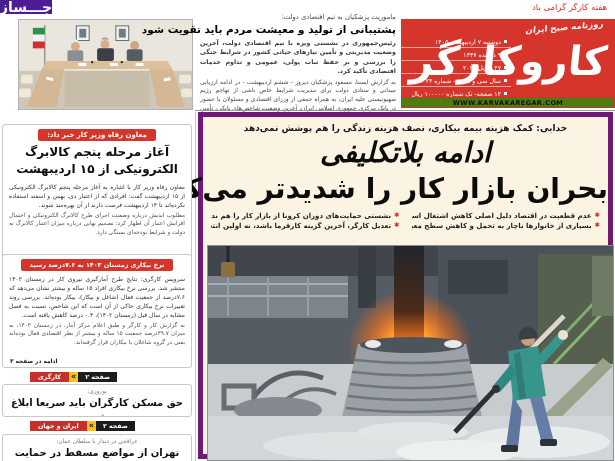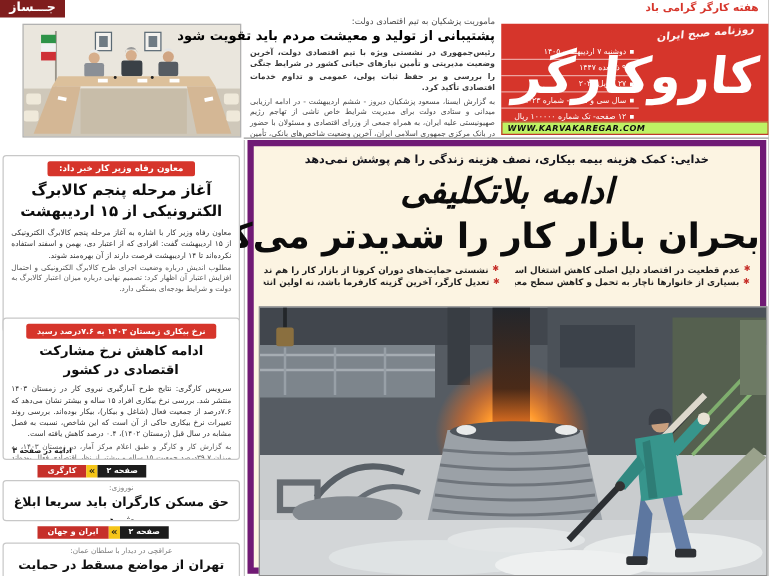--- a/index.html
+++ b/index.html
@@ -1,40 +1,40 @@
 <!DOCTYPE html>
 <html lang="fa" dir="rtl"><head>
 <meta charset="utf-8">
 <style>
   html,body{margin:0;padding:0;background:#888;}
   .page{position:relative;width:615px;height:461px;background:#fff;overflow:hidden;
         font-family:"DejaVu Sans",sans-serif;direction:rtl;margin:0 auto;}
   .abs{position:absolute;box-sizing:border-box;}
 
   
-  .ad-banner{left:0;top:0;width:52px;height:14px;background:#7f1d1d;color:#fff;
-             font-weight:bold;font-size:10px;line-height:14px;text-align:center;}
-
-  
-  .greeting{right:8px;top:2px;color:#d6352b;font-weight:bold;font-size:8.5px;}
+  .ad-banner{left:0;top:0;width:52px;height:14px;background:#4c1d95;color:#fff;
+             font-weight:bold;font-size:14px;line-height:14px;text-align:center;}
+
+  
+  .greeting{right:8px;top:2px;color:#d6352b;font-weight:normal;font-size:8.5px;}
 
   
   .masthead{left:401px;top:19px;width:214px;height:78px;background:#d6352b;}
   .tagline{position:absolute;top:3px;right:12px;color:#fff;font-size:8.5px;
            transform:skewX(-10deg) rotate(-5deg);font-weight:bold;opacity:.95;}
   .logo{position:absolute;right:8px;top:22px;color:#fff;font-size:40px;font-weight:bold;
         line-height:1;transform:skewX(-6deg);}
   .dates{position:absolute;left:0;top:16px;width:110px;}
   .date-line{height:12px;border-bottom:1px solid rgba(255,255,255,.55);display:flex;
              align-items:center;padding:0 4px;color:#fff;font-size:6.2px;gap:3px;}
   .date-line:last-child{border-bottom:none;}
   .sq{width:3px;height:3px;background:#fff;flex:0 0 auto;}
-  .website{left:401px;top:97px;width:214px;height:11px;background:#bef264;border:1px solid #c0392b;
-           color:#111;font-size:6.5px;font-weight:bold;direction:ltr;text-align:left;
-           padding:1px 4px;letter-spacing:.4px;font-style:italic;}
+  .website{left:401px;top:97px;width:214px;height:11px;background:#4d7c0f;border:1px solid #c0392b;
+           color:#111;font-size:6.5px;font-weight:bold;direction:ltr;text-align:center;
+           padding:1px 4px;letter-spacing:.4px;}
 
   
   .meeting-photo{left:18px;top:19px;width:175px;height:91px;border:1px solid #b2b2b2;background:#eae6dd;}
   .meeting-photo svg{display:block;width:100%;height:100%;}
 
   
   .lead{left:200px;top:13px;width:196px;height:97px;}
   .lead .kicker{text-align:right;font-size:6.8px;color:#4a4a4a;}
   .lead h2{margin:2px 0 0;text-align:right;font-size:10.5px;color:#000;white-space:nowrap;}
   .lead .p1{font-size:6.3px;font-weight:bold;color:#3a3a3a;text-align:justify;line-height:1.5;margin-top:3px;}
@@ -304,21 +304,20 @@
   <div class="box box1">
     <div class="red-label">معاون رفاه وزیر کار خبر داد:</div>
     <h3>آغاز مرحله پنجم کالابرگ الکترونیکی از ۱۵ اردیبهشت</h3>
     <div class="b1">معاون رفاه وزیر کار با اشاره به آغاز مرحله پنجم کالابرگ الکترونیکی از ۱۵ اردیبهشت گفت: افرادی که از اعتبار دی، بهمن و اسفند استفاده نکرده‌اند تا ۱۴ اردیبهشت فرصت دارند از آن بهره‌مند شوند.</div>
     <div class="b2">مطلوب اندیش درباره وضعیت اجرای طرح کالابرگ الکترونیکی و احتمال افزایش اعتبار آن اظهار کرد: تصمیم نهایی درباره میزان اعتبار کالابرگ به دولت و شرایط بودجه‌ای بستگی دارد.</div>
     <div class="cont">ادامه در صفحه ۲</div>
   </div>
 
   <div class="box box2">
     <div class="red-label">نرخ بیکاری زمستان ۱۴۰۳ به ۷.۶درصد رسید</div>
-    <h3>ادامه کاهش نرخ مشارکت اقتصادی در کشور</h3>
     <div class="b1">سرویس کارگری: نتایج طرح آمارگیری نیروی کار در زمستان ۱۴۰۳ منتشر شد. بررسی نرخ بیکاری افراد ۱۵ ساله و بیشتر نشان می‌دهد که ۷.۶درصد از جمعیت فعال (شاغل و بیکار)، بیکار بوده‌اند. بررسی روند تغییرات نرخ بیکاری حاکی از آن است که این شاخص، نسبت به فصل مشابه در سال قبل (زمستان ۱۴۰۲)، ۰.۴ درصد کاهش یافته است.</div>
     <div class="b2">به گزارش کار و کارگر و طبق اعلام مرکز آمار، در زمستان ۱۴۰۳، به میزان ۳۹.۷درصد جمعیت ۱۵ ساله و بیشتر از نظر اقتصادی فعال بوده‌اند یعنی در گروه شاغلان یا بیکاران قرار گرفته‌اند.</div>
     <div class="cont">ادامه در صفحه ۳</div>
   </div>
 
   <div class="sec-bar bar1">
     <span class="sec-name">کارگری</span>
     <span class="sec-chev">«</span>
     <span class="sec-page">صفحه ۲</span>
   </div>

